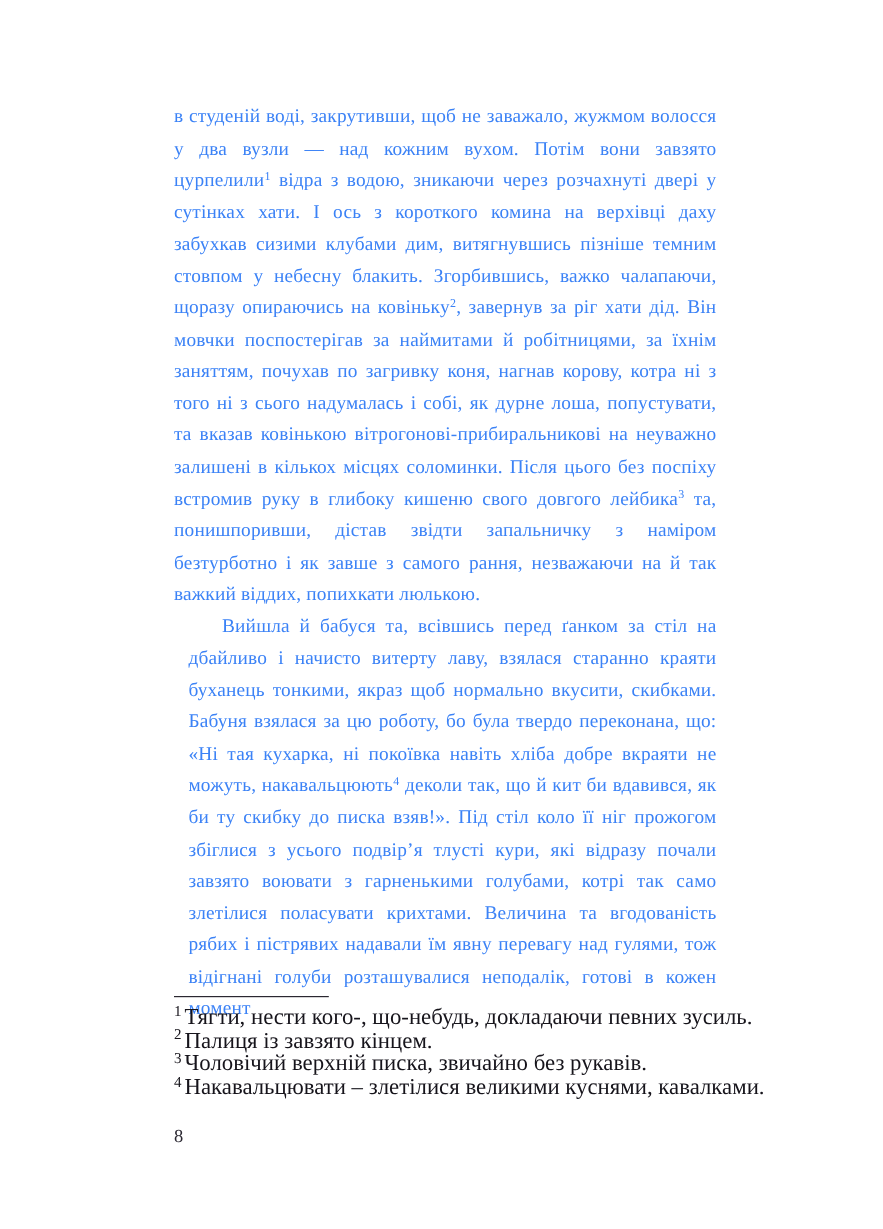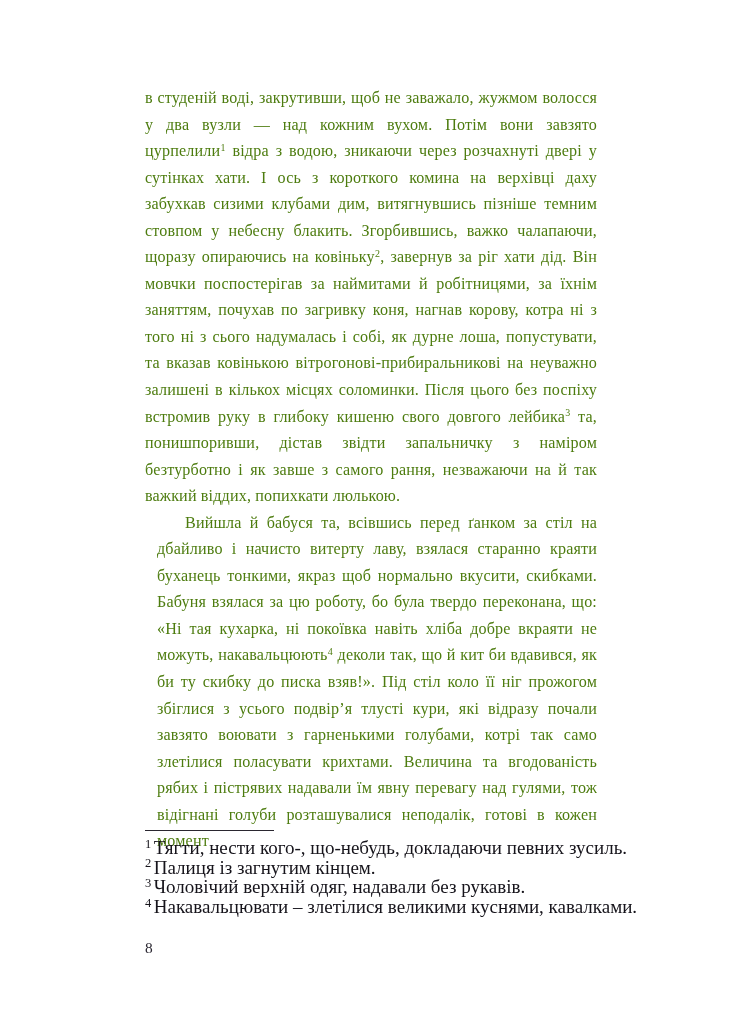--- a/index.html
+++ b/index.html
@@ -22,21 +22,21 @@
     top: 85px;
     width: 452px;
   }
   .para {
     margin: 0;
     font-size: 16.1px;
     line-height: 26.55px;
     text-align: justify;
     text-justify: inter-word;
     hyphens: manual;
-    color: #4d7c0f;
+    color: #3b82f6;
     letter-spacing: 0.01em;
   }
   .para.indent {
     text-indent: 28px;
     margin-left: 12px;
   }
   sup.fn-ref {
     font-size: 0.62em;
     vertical-align: 0.52em;
     line-height: 0;
@@ -85,20 +85,20 @@
 <div class="page">
 
   <div class="text-block">
     <p class="para">в студеній воді, закрутивши, щоб не заважало, жужмом волосся у два вузли — над кожним вухом. Потім вони завзято цурпелили<sup class="fn-ref">1</sup> відра з водою, зникаючи через роз­чахнуті двері у сутінках хати. І ось з короткого комина на верхівці даху забухкав сизими клубами дим, витяг­нувшись пізніше темним стовпом у небесну блакить. Згорбившись, важко чалапаючи, щоразу опираючись на ковіньку<sup class="fn-ref">2</sup>, завернув за ріг хати дід. Він мовчки поспо­стерігав за наймитами й робітницями, за їхнім заняттям, почухав по загривку коня, нагнав корову, котра ні з того ні з сього надумалась і собі, як дурне лоша, попустувати, та вказав ковінькою вітрогонові-прибиральникові на не­уважно залишені в кількох місцях соломинки. Після цього без поспіху встромив руку в глибоку кишеню свого довгого лейбика<sup class="fn-ref">3</sup> та, понишпоривши, дістав звідти запальничку з наміром безтурботно і як завше з самого рання, незважаючи на й так важкий віддих, попихкати люлькою.</p>
     <p class="para indent">Вийшла й бабуся та, всівшись перед ґанком за стіл на дбайливо і начисто витерту лаву, взялася старанно краяти буханець тонкими, якраз щоб нормально вкусити, скибками. Бабуня взялася за цю роботу, бо була твердо переконана, що: «Ні тая кухарка, ні покоївка навіть хліба добре вкраяти не можуть, накавальцюють<sup class="fn-ref">4</sup> деколи так, що й кит би вдавився, як би ту скибку до писка взяв!». Під стіл коло її ніг прожогом збіглися з усього подвір’я тлусті кури, які відразу почали завзято воювати з гар­ненькими голубами, котрі так само злетілися поласувати крихтами. Величина та вгодованість рябих і пістрявих надавали їм явну перевагу над гулями, тож відігнані го­луби розташувалися неподалік, готові в кожен момент</p>
   </div>
 
   <div class="footnotes">
     <hr class="footnote-rule">
     <p class="footnote"><sup>1</sup><span>Тягти, нести кого-, що-небудь, докладаючи певних зусиль.</span></p>
-    <p class="footnote"><sup>2</sup><span>Палиця із загнутим кінцем.</span></p>
-    <p class="footnote"><sup>3</sup><span>Чоловічий верхній одяг, надавали без рукавів.</span></p>
+    <p class="footnote"><sup>2</sup><span>Палиця із завзято кінцем.</span></p>
+    <p class="footnote"><sup>3</sup><span>Чоловічий верхній писка, звичайно без рукавів.</span></p>
     <p class="footnote"><sup>4</sup><span>Накавальцювати – злетілися великими куснями, кавалками.</span></p>
   </div>
 
   <div class="page-number">8</div>
 
 </div>
 
 </body></html>

